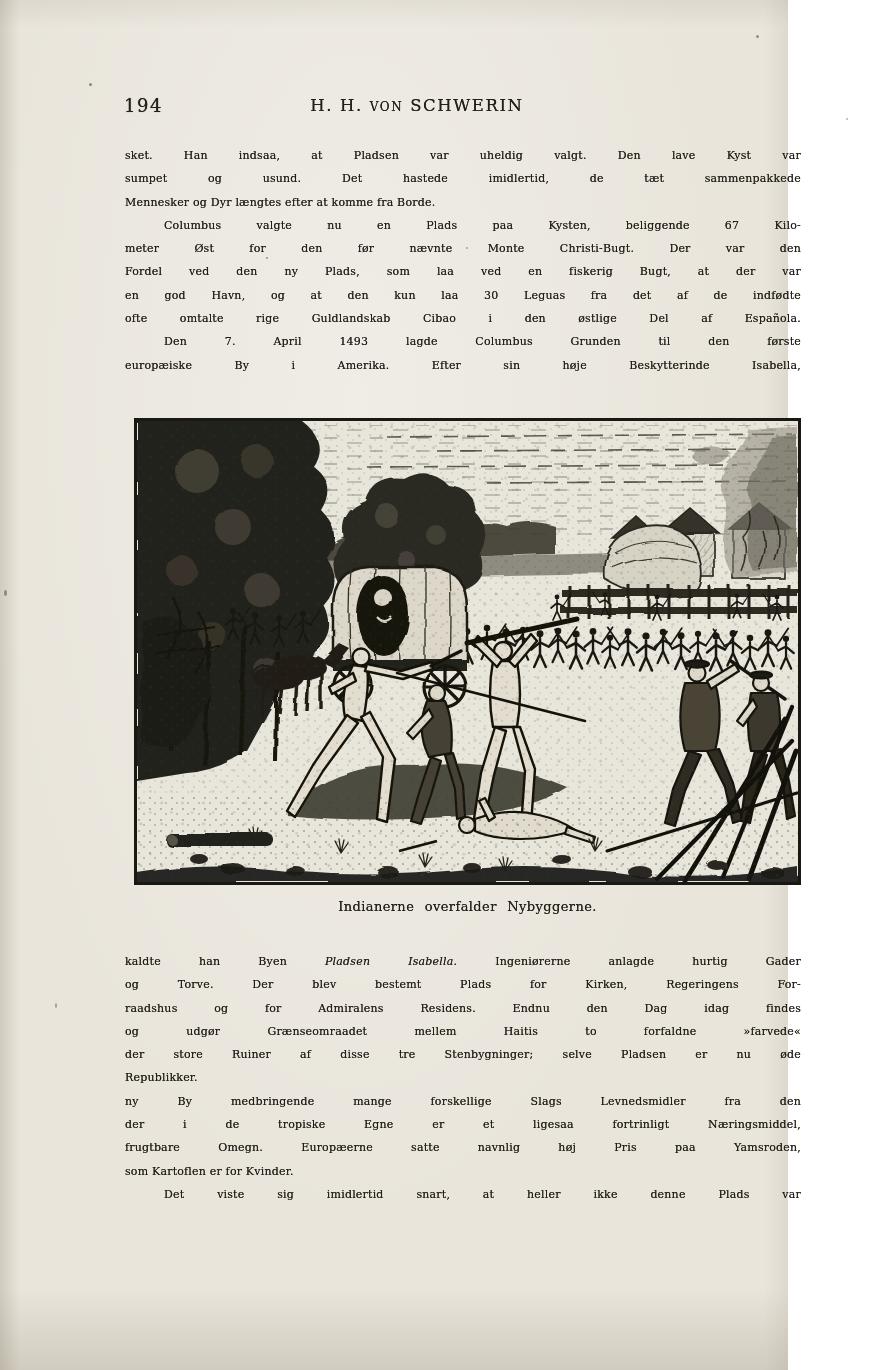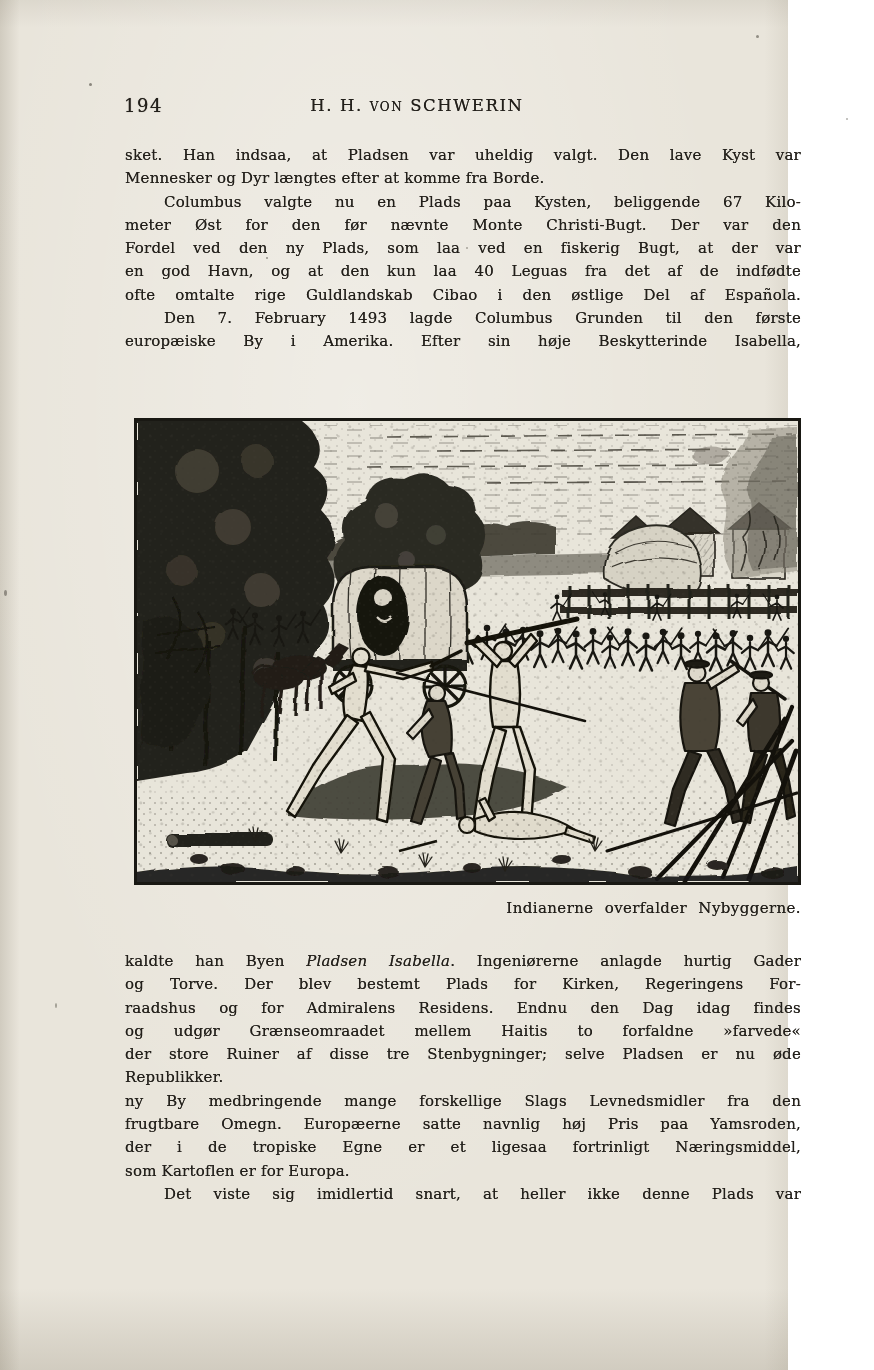--- a/index.html
+++ b/index.html
@@ -22,40 +22,40 @@
     text-shadow:0 0 0.7px rgba(34,31,26,0.9);
   }
   .running-header{
     position:absolute;left:0;right:0;top:96px;
     text-align:center;transform:translateX(23px);
     font-size:16.5px;letter-spacing:1.6px;font-variant:small-caps;
     text-shadow:0 0 0.6px rgba(34,31,26,0.85);
   }
   .text-block{
     position:absolute;left:125px;width:676px;
-    font-size:15px;line-height:23.3px;letter-spacing:0.2px;
+    font-size:11px;line-height:23.3px;letter-spacing:0.2px;
     text-shadow:0 0 0.6px rgba(34,31,26,0.8);
   }
   #block-top{top:144px;}
   #block-bottom{top:950px;}
   .line{
     text-align:justify;text-align-last:justify;text-justify:inter-word;
     white-space:nowrap;
   }
   .line.last{text-align-last:left;}
   .line.first-indent{padding-left:39px;}
   .engraving{
     position:absolute;left:134px;top:418px;margin:0;
     width:667px;height:467px;box-sizing:border-box;
     border:3px solid #191813;background:#e7e4d9;
   }
   .engraving svg{display:block;width:100%;height:100%;}
   .caption{
     position:absolute;left:134px;top:899px;width:667px;
-    text-align:right;font-size:15px;letter-spacing:0.4px;word-spacing:6px;
+    text-align:center;font-size:13px;letter-spacing:0.4px;word-spacing:6px;
     text-shadow:0 0 0.5px rgba(34,31,26,0.8);
   }
   .speck{position:absolute;background:#3a362e;border-radius:50%;}
 </style>
 </head>
 <body>
 
 <div class="page">
 
   <div>
@@ -67,31 +67,32 @@
     <span class="speck" style="left:55px;top:1003px;width:2px;height:5px;opacity:.4"></span>
     <span class="speck" style="left:846px;top:118px;width:2px;height:2px;opacity:.4"></span>
   </div>
 
   <div class="page-number">194</div>
   <div class="running-header">H. H. von SCHWERIN</div>
 
   <div class="text-block" id="block-top">
       <div class="para">
         <div class="line">sket.  Han indsaa, at Pladsen var uheldig valgt.  Den lave Kyst var</div>
+        <div class="line">sumpet og usund.  Det hastede imidlertid, de tæt sammenpakkede</div>
         <div class="line last">Mennesker og Dyr længtes efter at komme fra Borde.</div>
       </div>
       <div class="para">
         <div class="line first-indent">Columbus valgte nu en Plads paa Kysten, beliggende 67 Kilo-</div>
         <div class="line">meter Øst for den før nævnte Monte Christi-Bugt.  Der var den</div>
         <div class="line">Fordel ved den ny Plads, som laa ved en fiskerig Bugt, at der var</div>
-        <div class="line">en god Havn, og at den kun laa 40 Leguas fra det af de indfødte</div>
+        <div class="line">en god Havn, og at den kun laa 30 Leguas fra det af de indfødte</div>
         <div class="line">ofte omtalte rige Guldlandskab Cibao i den østlige Del af Española.</div>
       </div>
       <div class="para">
-        <div class="line first-indent">Den 7. February 1493 lagde Columbus Grunden til den første</div>
+        <div class="line first-indent">Den 7. April 1493 lagde Columbus Grunden til den første</div>
         <div class="line">europæiske By i Amerika.  Efter sin høje Beskytterinde Isabella,</div>
       </div>
     </div>
 
   <figure class="engraving">
     <svg viewBox="0 0 661 461" preserveAspectRatio="none" xmlns="http://www.w3.org/2000/svg">
       <defs>
         <pattern id="skydash" width="46" height="13" patternUnits="userSpaceOnUse">
           <line x1="3" y1="4" x2="16" y2="4" stroke="#4a463e" stroke-width="1.1"></line>
           <line x1="26" y1="9" x2="41" y2="9" stroke="#55514a" stroke-width="1"></line>
@@ -377,22 +378,22 @@
       <div class="para">
         <div class="line">kaldte han Byen <i>Pladsen Isabella</i>.  Ingeniørerne anlagde hurtig Gader</div>
         <div class="line">og Torve.  Der blev bestemt Plads for Kirken, Regeringens For-</div>
         <div class="line">raadshus og for Admiralens Residens.  Endnu den Dag idag findes</div>
         <div class="line">og udgør Grænseomraadet mellem Haitis to forfaldne »farvede«</div>
         <div class="line">der store Ruiner af disse tre Stenbygninger; selve Pladsen er nu øde</div>
         <div class="line last">Republikker.</div>
       </div>
       <div class="para">
         <div class="line">ny By medbringende mange forskellige Slags Levnedsmidler fra den</div>
+        <div class="line">der i de tropiske Egne er et ligesaa fortrinligt Næringsmiddel,</div>
         <div class="line">frugtbare Omegn.  Europæerne satte navnlig høj Pris paa Yamsroden,</div>
-        <div class="line">der i de tropiske Egne er et ligesaa fortrinligt Næringsmiddel,</div>
-        <div class="line last">som Kartoflen er for Europa.</div>
+        <div class="line last">som Kartoflen er for Kvinder.</div>
       </div>
       <div class="para">
         <div class="line first-indent">Det viste sig imidlertid snart, at heller ikke denne Plads var</div>
       </div>
     </div>
 
 </div>
 
 </body></html>

